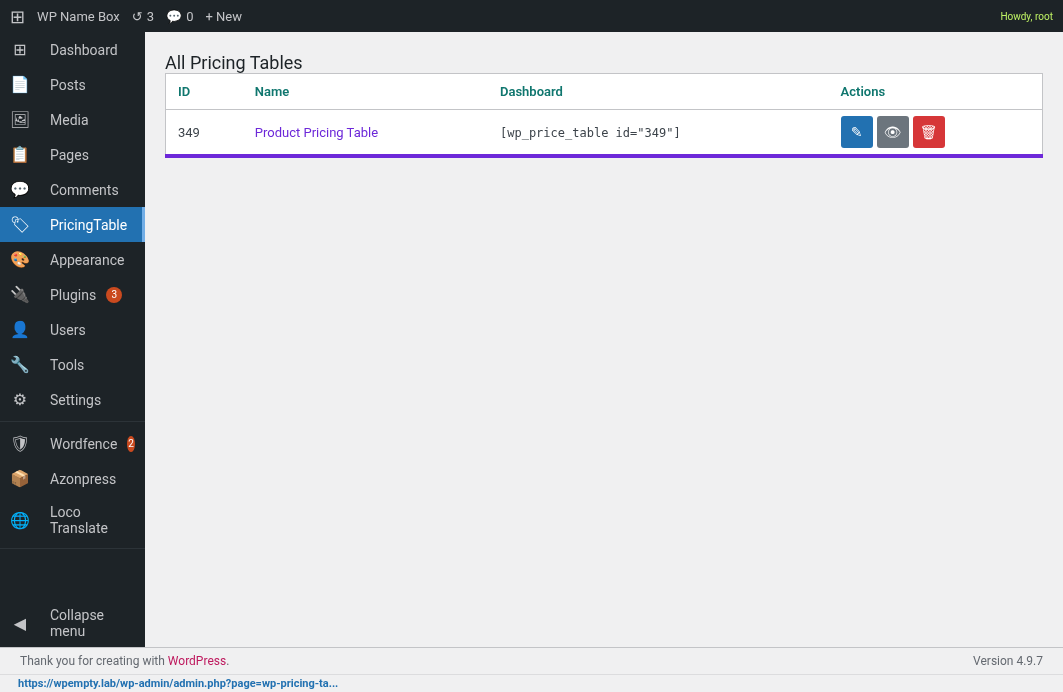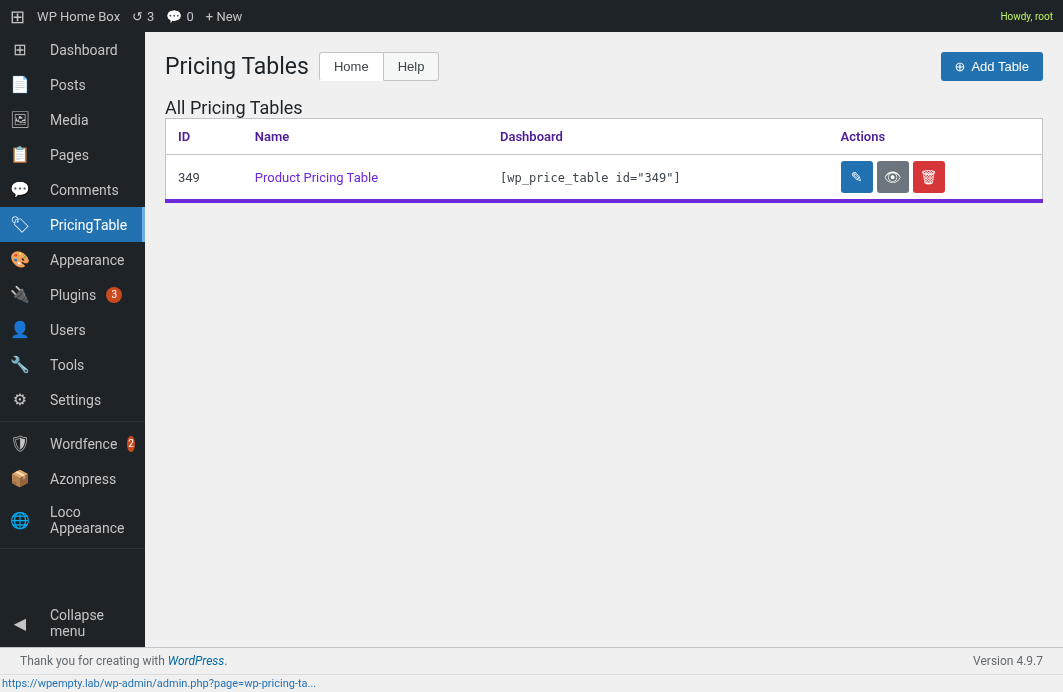--- a/index.html
+++ b/index.html
@@ -117,21 +117,21 @@
       border: 1px solid #c3c4c7;
       border-collapse: collapse;
       width: 100%;
     }
     .pricing-table th {
       background: #fff;
       border-bottom: 1px solid #c3c4c7;
       padding: 10px 12px;
       text-align: left;
       font-size: 13px;
-      color: #4c1d95;
+      color: #0f766e;
       font-weight: 600;
     }
     .pricing-table td {
       padding: 6px 12px;
       border-bottom: 4px solid #6d28d9;
       font-size: 13px;
       vertical-align: middle;
     }
 
     .table-link { color: #6d28d9; text-decoration: none; }
@@ -159,39 +159,40 @@
       background: #f0f0f1;
       border-top: 1px solid #c3c4c7;
       padding: 6px 20px;
       display: flex;
       justify-content: space-between;
       align-items: center;
       font-size: 12px;
       color: #646970;
       flex-shrink: 0;
     }
-    .wp-footer a { color: #0369a1; text-decoration: none; font-style: italic; }
+    .wp-footer a { color: #be185d; text-decoration: none; }
 
     
     .url-bar {
       background: #f0f0f1;
-      padding: 2px 2px;
+      padding: 2px 18px;
       font-size: 11px;
       color: #2271b1;
       border-top: 1px solid #dcdcde;
       flex-shrink: 0;
+      font-weight: bold;
     }
   </style>
 </head>
 <body>
 
 <div class="admin-bar">
   <span class="wp-logo">⊞</span>
   <span class="site-name">
-    <span>WP Home Box</span>
+    <span>WP Name Box</span>
   </span>
   <span class="bar-item">
     <span>↺</span>
     <span>3</span>
   </span>
   <span class="bar-item">
     <span>💬</span>
     <span>0</span>
   </span>
   <span class="bar-item">+ New</span>
@@ -252,44 +253,31 @@
       <span class="icon">🛡</span>
       <span class="label">Wordfence</span>
       <span class="count-badge">2</span>
     </div>
     <div class="sidebar-item">
       <span class="icon">📦</span>
       <span class="label">Azonpress</span>
     </div>
     <div class="sidebar-item">
       <span class="icon">🌐</span>
-      <span class="label">Loco Appearance</span>
+      <span class="label">Loco Translate</span>
     </div>
     <div class="sidebar-divider"></div>
     <div class="sidebar-item collapse-menu">
       <span class="icon">◀</span>
       <span class="label">Collapse menu</span>
     </div>
   </nav>
 
   <div class="main-content">
 
-    <div class="page-header">
-      <div class="page-header-left">
-        <h1 class="page-title">Pricing Tables</h1>
-        <nav class="tab-nav">
-          <button class="tab-btn active">Home</button>
-          <button class="tab-btn">Help</button>
-        </nav>
-      </div>
-      <button class="add-table-btn">
-        <span>⊕</span>
-        <span>Add Table</span>
-      </button>
-    </div>
 
     <h2 class="section-title">All Pricing Tables</h2>
 
     <table class="pricing-table">
       <thead>
         <tr>
           <th>ID</th>
           <th>Name</th>
           <th>Dashboard</th>
           <th>Actions</th>

